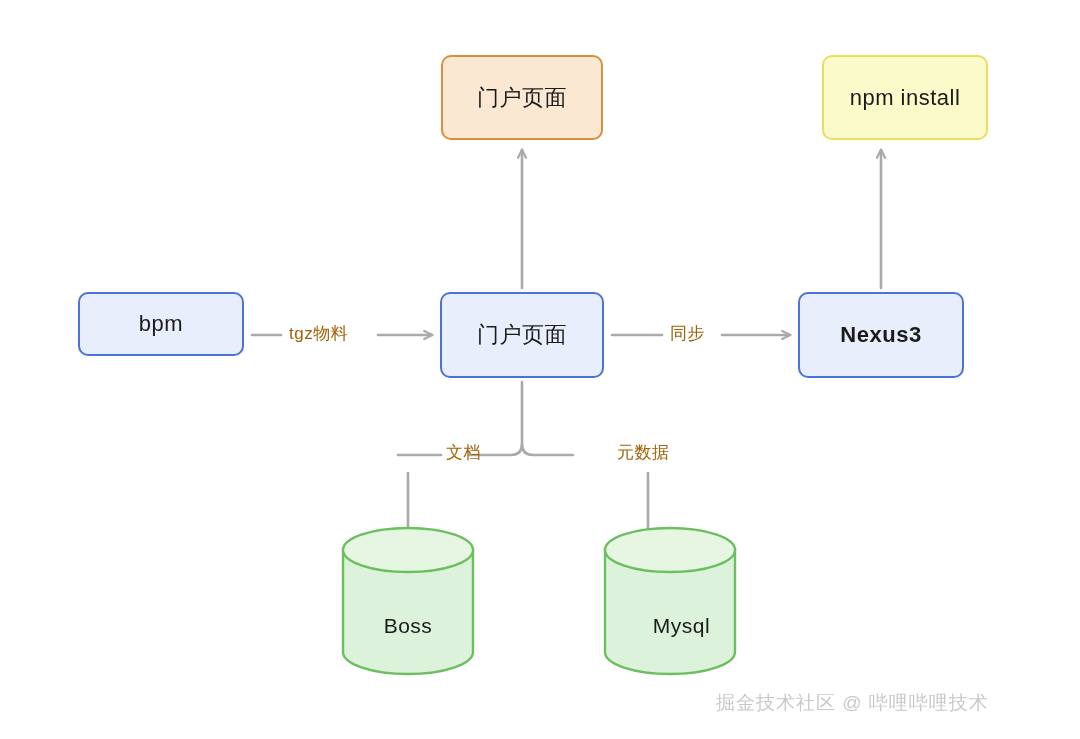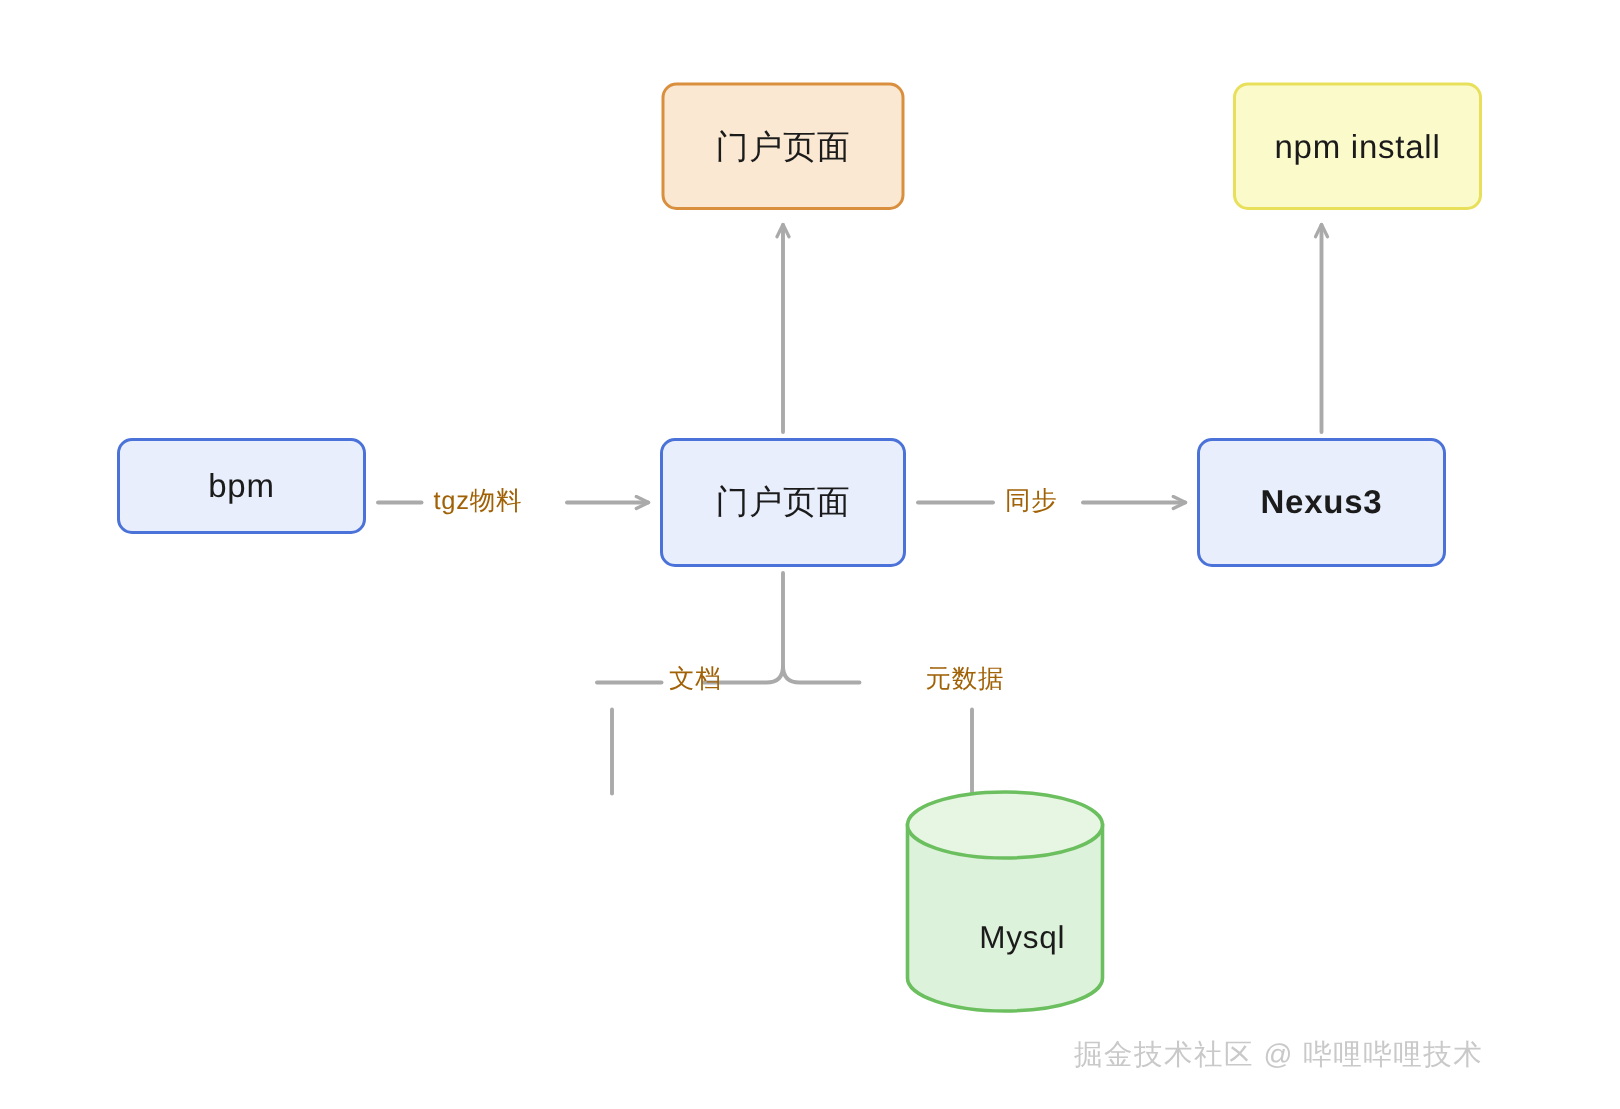--- a/index.html
+++ b/index.html
@@ -143,20 +143,27 @@
   </div>
 
   <div class="node node-orange node-portal">
     <span>门户页面</span>
   </div>
 
   <div class="node node-yellow node-npm">
     <span>npm install</span>
   </div>
 
+  <div class="cylinder cyl-boss">
+    <svg width="134" height="150">
+      <path d="M2,24 L2,126 A65,22 0 0 0 132,126 L132,24 Z" fill="#ddf2da" stroke="#6cbf5f" stroke-width="2.4"></path>
+      <ellipse cx="67" cy="24" rx="65" ry="22" fill="#e6f6e2" stroke="#6cbf5f" stroke-width="2.4"></ellipse>
+    </svg>
+    <div class="cylinder-label" style="top:88px;">Boss</div>
+  </div>
 
   <div class="cylinder cyl-mysql">
     <svg width="134" height="150">
       <path d="M2,24 L2,126 A65,22 0 0 0 132,126 L132,24 Z" fill="#ddf2da" stroke="#6cbf5f" stroke-width="2.4"></path>
       <ellipse cx="67" cy="24" rx="65" ry="22" fill="#e6f6e2" stroke="#6cbf5f" stroke-width="2.4"></ellipse>
     </svg>
     <div class="cylinder-label" style="top:88px;">Mysql</div>
   </div>
 
   <div class="edge-label lbl-tgz">tgz物料</div>

